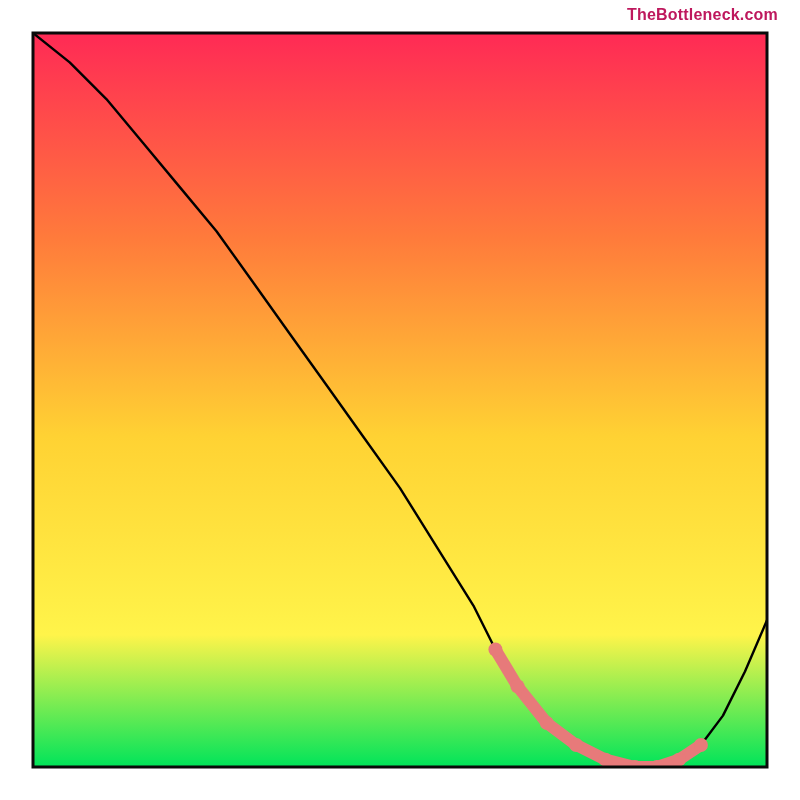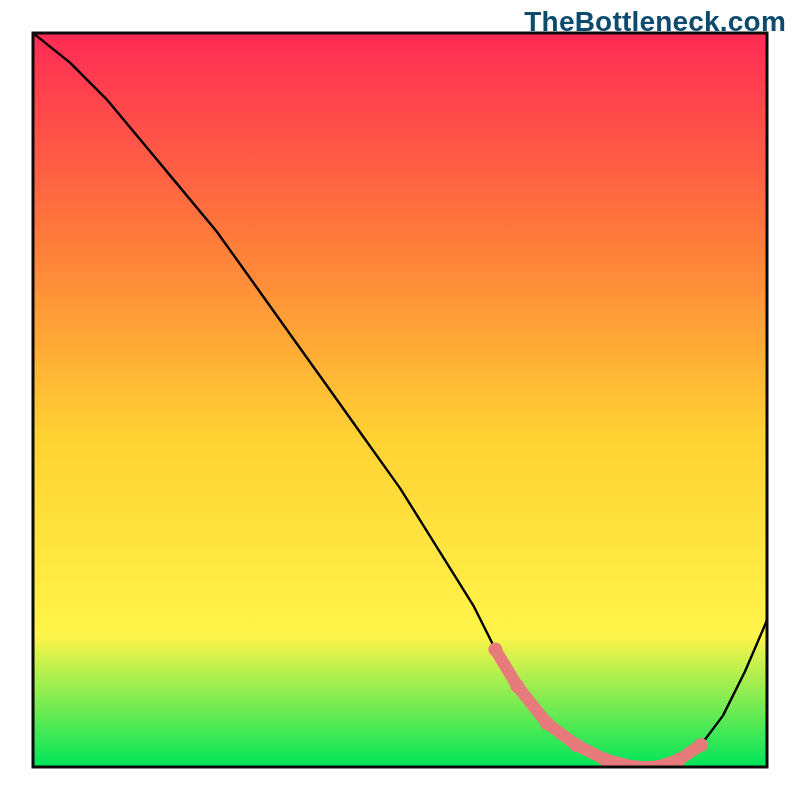--- a/index.html
+++ b/index.html
@@ -12,24 +12,24 @@
     font-family: Arial, Helvetica, sans-serif;
   }
   .container {
     position: relative;
     width: 800px;
     height: 800px;
   }
   .watermark {
     position: absolute;
     top: 6px;
-    right: 14px;
-    font-size: 28px;
+    right: 22px;
+    font-size: 16px;
     font-weight: 600;
-    color: #0c4a6e;
+    color: #be185d;
     letter-spacing: 0.2px;
     z-index: 10;
   }
   svg.plot {
     position: absolute;
     inset: 0;
     width: 800px;
     height: 800px;
     display: block;
   }

